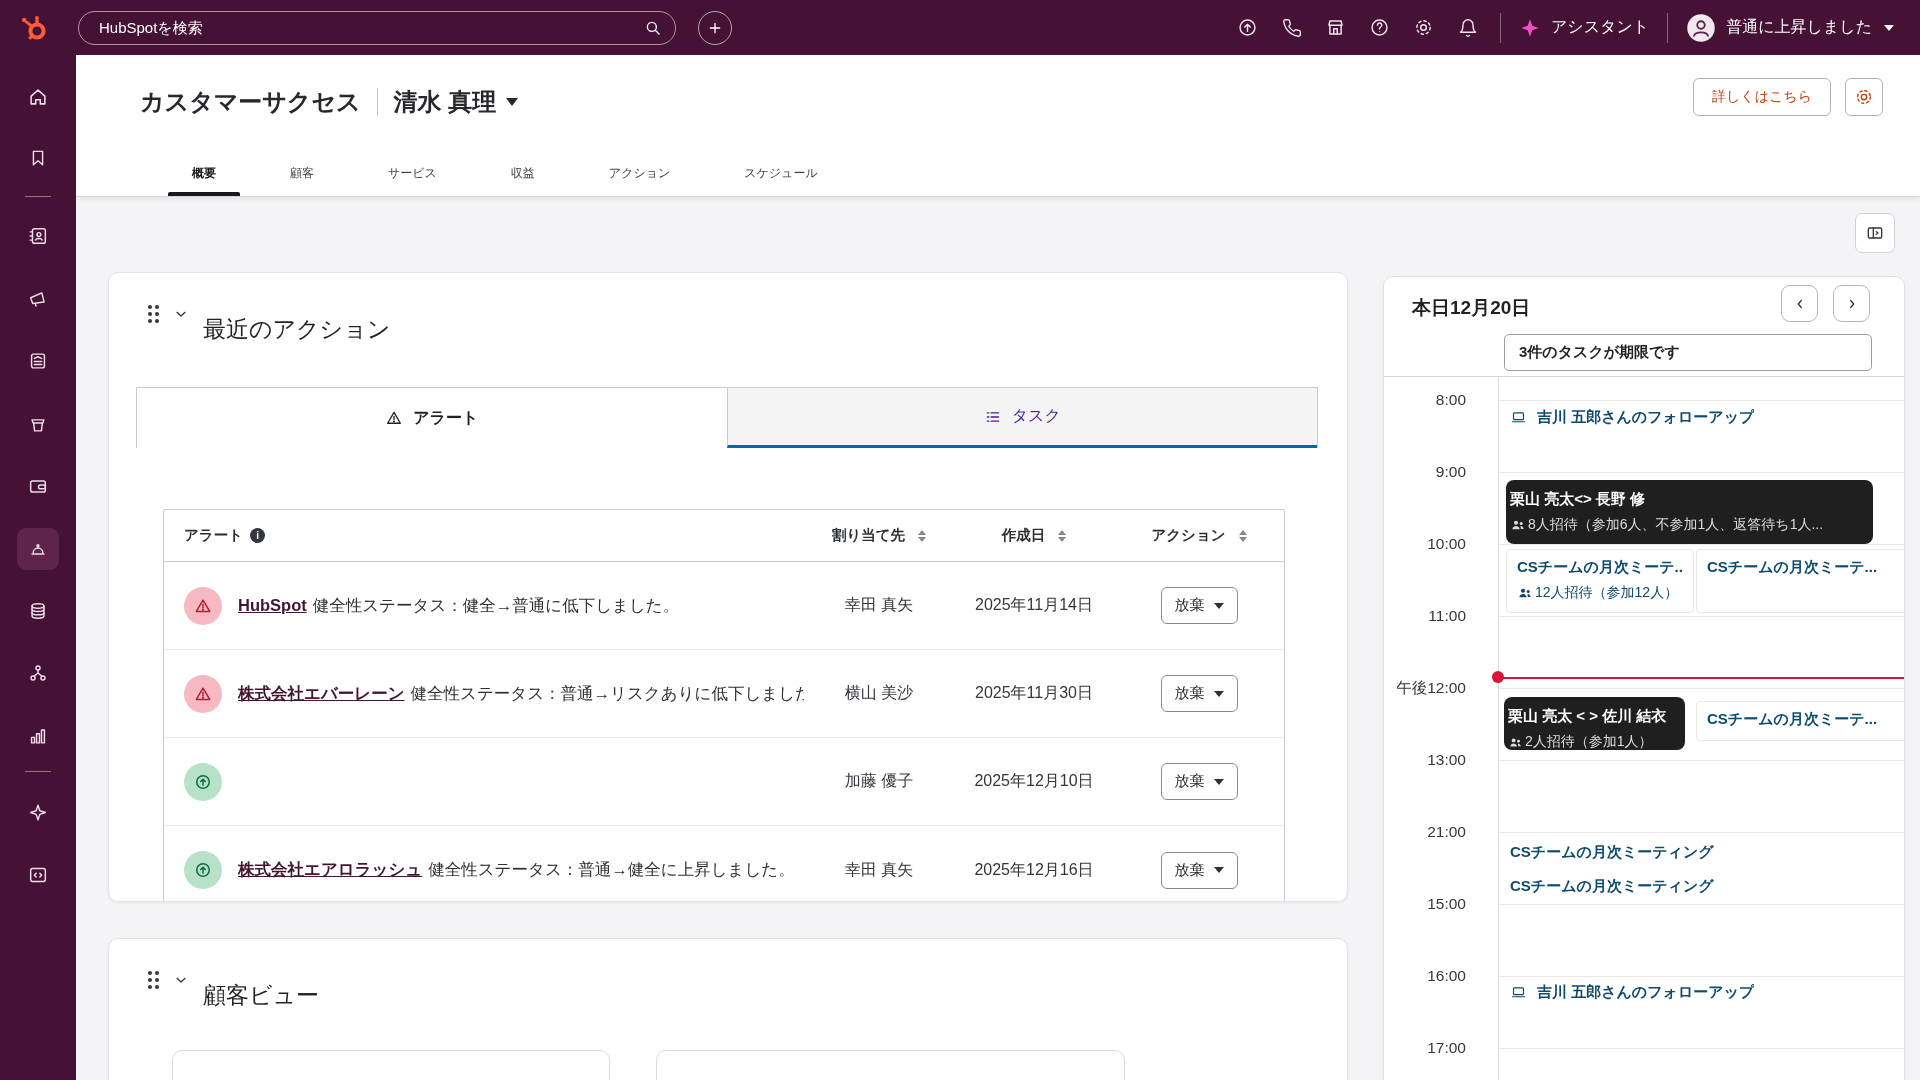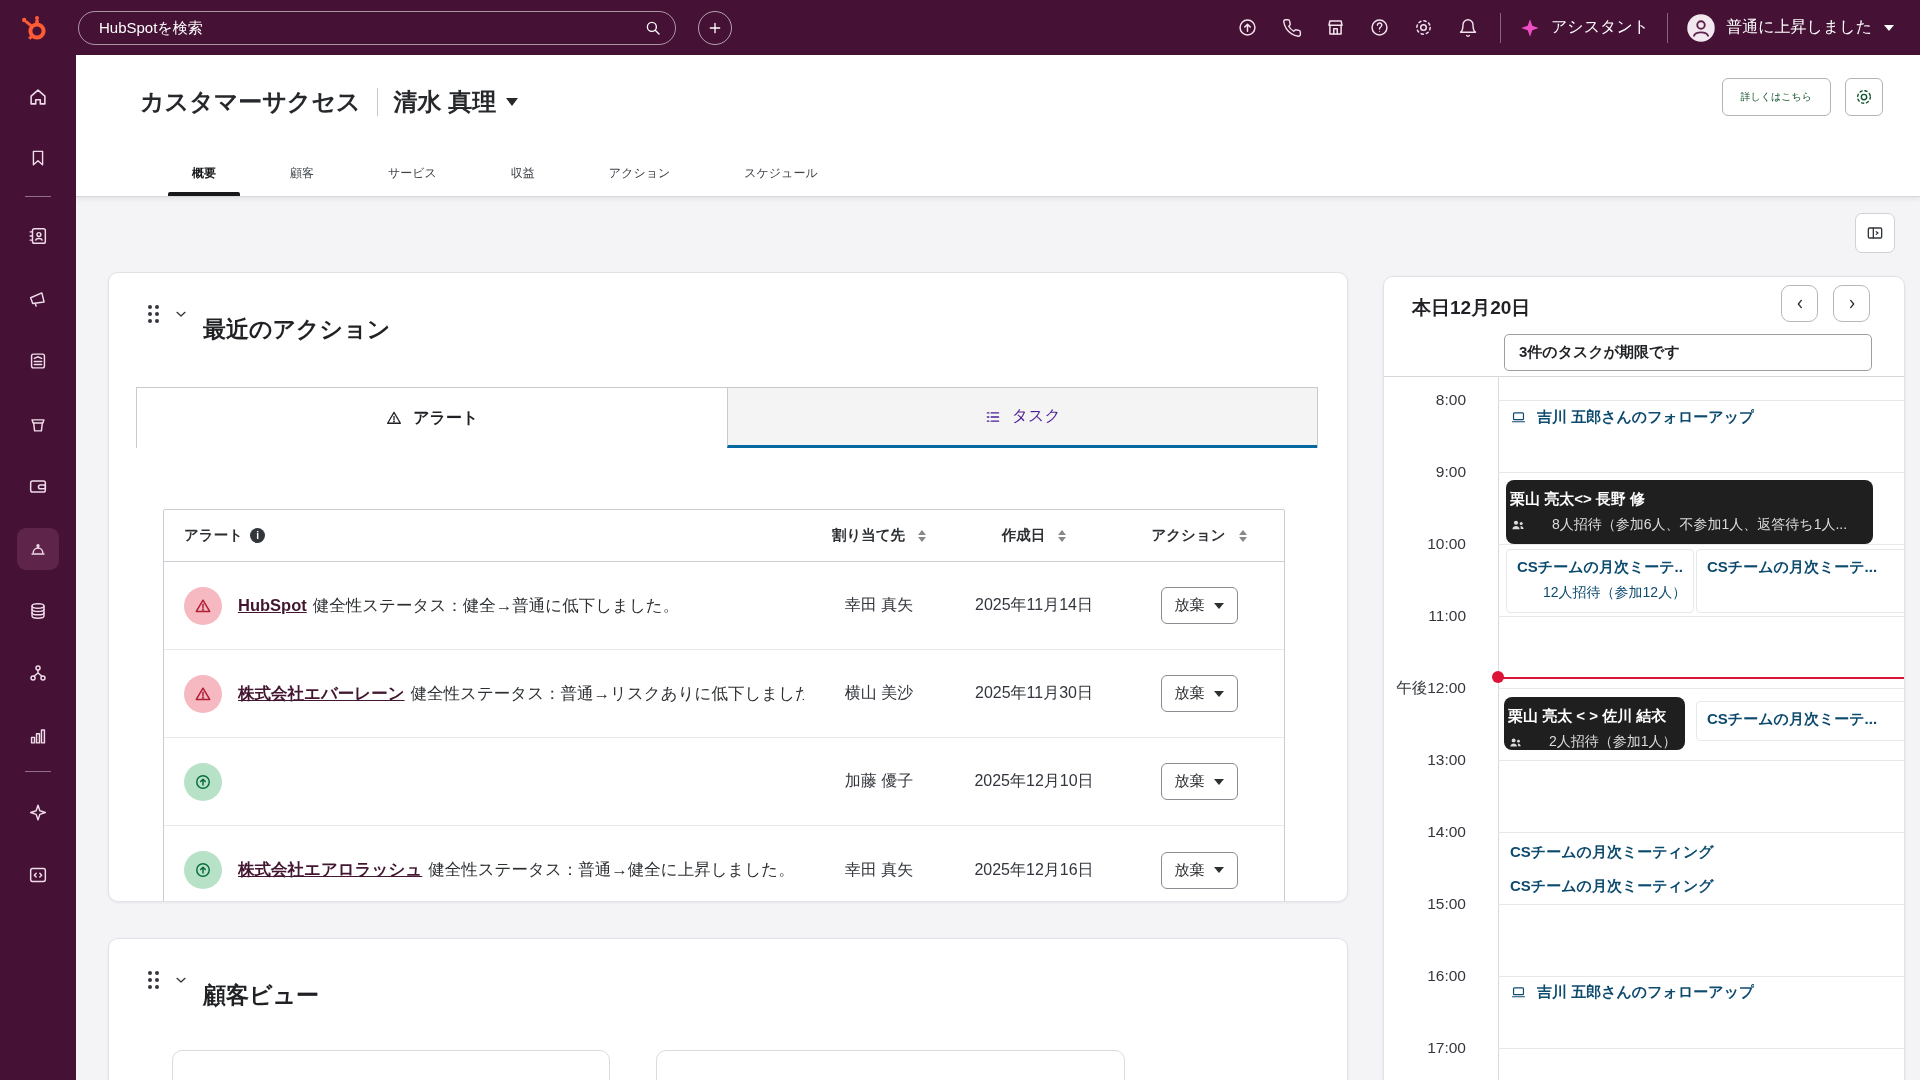--- a/index.html
+++ b/index.html
@@ -35,39 +35,39 @@
 
   
   .page-header { position:absolute; top:55px; left:76px; width:1844px; height:142px; background:#fff;
     border-bottom:1px solid #d6d7d9; box-shadow:0 2px 5px rgba(0,0,0,.07); z-index:10; }
   .title-row { position:absolute; top:23px; left:64px; display:flex; align-items:center; height:48px; }
   .ws-title { font-size:24px; font-weight:bold; color:#26282b; }
   .vdiv { width:1px; height:28px; background:#c4c6c9; margin:0 16px; }
   .owner { display:flex; align-items:center; gap:10px; font-size:24px; font-weight:bold; color:#26282b; background:none; border:none; cursor:pointer; }
   .caret-d { width:0; height:0; border-left:6px solid transparent; border-right:6px solid transparent; border-top:8px solid #26282b; }
   .header-actions { position:absolute; top:23px; right:37px; display:flex; gap:14px; }
-  .btn-outline { background:#fff; border:1px solid #b1b4b8; border-radius:6px; color:#14532d;
-    font-size:10px; padding:0 18px; height:38px; cursor:pointer; font-family:inherit; }
+  .btn-outline { background:#fff; border:1px solid #b1b4b8; border-radius:6px; color:#c2410c;
+    font-size:14px; padding:0 18px; height:38px; cursor:pointer; font-family:inherit; }
   .btn-icon { width:38px; height:38px; padding:0; display:flex; align-items:center; justify-content:center; }
   .tabs { position:absolute; bottom:0; left:92px; display:flex; gap:26px; }
   .tab { font-size:12px; color:#3e4247; padding:0 24px 14px 24px; background:none; border:none; cursor:pointer; position:relative; font-family:inherit; }
   .tab.active { font-weight:bold; color:#17181a; }
   .tab.active::after { content:""; position:absolute; left:0; right:0; bottom:0; height:4px; background:#17181a; border-radius:2px 2px 0 0; }
 
   
   .content { position:absolute; top:197px; left:76px; width:1844px; height:883px; background:#f4f4f6; }
   .collapse-btn { position:absolute; top:16px; right:25px; width:40px; height:40px; background:#fff;
     border:1px solid #cfd1d4; border-radius:7px; display:flex; align-items:center; justify-content:center; color:#33373d; cursor:pointer; }
 
   .card { position:absolute; background:#fff; border:1px solid #e0e2e5; border-radius:10px; box-shadow:0 1px 3px rgba(0,0,0,.06); }
   .card-head { position:absolute; top:22px; left:39px; display:flex; align-items:center; height:38px; gap:14px; }
   .dots { display:grid; grid-template-columns:4px 4px; grid-template-rows:4px 4px 4px; gap:3px; cursor:grab; }
   .dots i { width:4px; height:4px; border-radius:50%; background:#33373d; }
   .chev { color:#33373d; background:none; border:none; cursor:pointer; display:flex; }
-  .card-title { font-size:23px; font-weight:bold; color:#1f2124;margin-top:31px; }
+  .card-title { font-size:23px; font-weight:normal; color:#1f2124;margin-top:31px; }
 
   
   .card.recent { left:32px; top:75px; width:1240px; height:630px; overflow:hidden; }
   .subtabs { position:absolute; top:114px; left:27px; width:1182px; height:61px; display:flex;
     border:1px solid #c8cbce; border-bottom:none; }
   .subtab { flex:1; display:flex; align-items:center; justify-content:center; gap:10px; font-size:16px; cursor:pointer; border:none; background:#fff; font-family:inherit; }
   .subtab.active { font-weight:bold; color:#1f2124; }
   .subtab.inactive { background:#f4f4f5; color:#4c1d95; border-left:1px solid #c8cbce; border-bottom:3px solid #0369a1; }
 
   .table { position:absolute; top:236px; left:54px; width:1122px; border:1px solid #c9ccd0; border-radius:2px; background:#fff; }
@@ -118,21 +118,21 @@
   .hline { position:absolute; left:114px; right:0; height:1px; background:#e6e8ea; }
   .tlabel { position:absolute; width:82px; text-align:right; font-size:15.5px; color:#33373d; line-height:22px; }
   .nowline { position:absolute; left:114px; right:0; top:400px; height:2px; background:#dc1438; z-index:5; }
   .nowdot { position:absolute; left:108px; top:394px; width:12px; height:12px; border-radius:50%; background:#dc1438; z-index:6; }
   .ev { position:absolute; font-size:15px; color:#0c4a6e; }
   .ev .ti { font-weight:bold; white-space:nowrap; overflow:hidden; }
   .ev-row { display:flex; align-items:center; gap:10px; }
   .ev.boxed { background:#fff; border:1px solid #e6e8ea; border-radius:4px; padding:8px 10px; }
   .ev.dark { background:#1f1f20; color:#fff; border-radius:8px; padding:10px 4px; z-index:4; }
   .ev.dark .meta { color:#dcdcdc; }
-  .meta { display:flex; align-items:center; gap:26px; font-size:14px; margin-top:7px; white-space:nowrap; }
+  .meta { display:flex; align-items:center; gap:2px; font-size:14px; margin-top:7px; white-space:nowrap; }
   .ev0 { left:126px; top:131px; width:380px; }
   .ev1 { left:122px; top:203px; width:367px; height:64px; }
   .ev2 { left:122px; top:272px; width:188px; height:64px; }
   .ev3 { left:312px; top:272px; width:220px; height:64px; }
   .ev4 { left:120px; top:420px; width:181px; height:53px; padding:8px 12px; }
   .ev5 { left:312px; top:424px; width:220px; height:40px; }
   .ev6 { left:126px; top:566px; width:386px; }
   .ev7 { left:126px; top:600px; width:386px; }
   .ev8 { left:126px; top:706px; width:380px; }
 
@@ -541,21 +541,21 @@
       <div class="hline" style="top:627px"></div>
     <div class="hline" style="top:699px"></div>
       <div class="hline" style="top:771px"></div>
 
     <div class="tlabel" style="top:112px">8:00</div>
     <div class="tlabel" style="top:184px">9:00</div>
     <div class="tlabel" style="top:256px">10:00</div>
     <div class="tlabel" style="top:328px">11:00</div>
     <div class="tlabel" style="top:400px">午後12:00</div>
     <div class="tlabel" style="top:472px">13:00</div>
-    <div class="tlabel" style="top:544px">14:00</div>
+    <div class="tlabel" style="top:544px">21:00</div>
     <div class="tlabel" style="top:616px">15:00</div>
     <div class="tlabel" style="top:688px">16:00</div>
     <div class="tlabel" style="top:760px">17:00</div>
 
     <div class="nowline"></div>
     <div class="nowdot"></div>
 
     <div class="ev ev0">
       <div class="ev-row">
         <svg width="17" height="17" viewBox="0 0 24 24" fill="none" stroke="currentColor" stroke-width="1.7" stroke-linecap="round">

